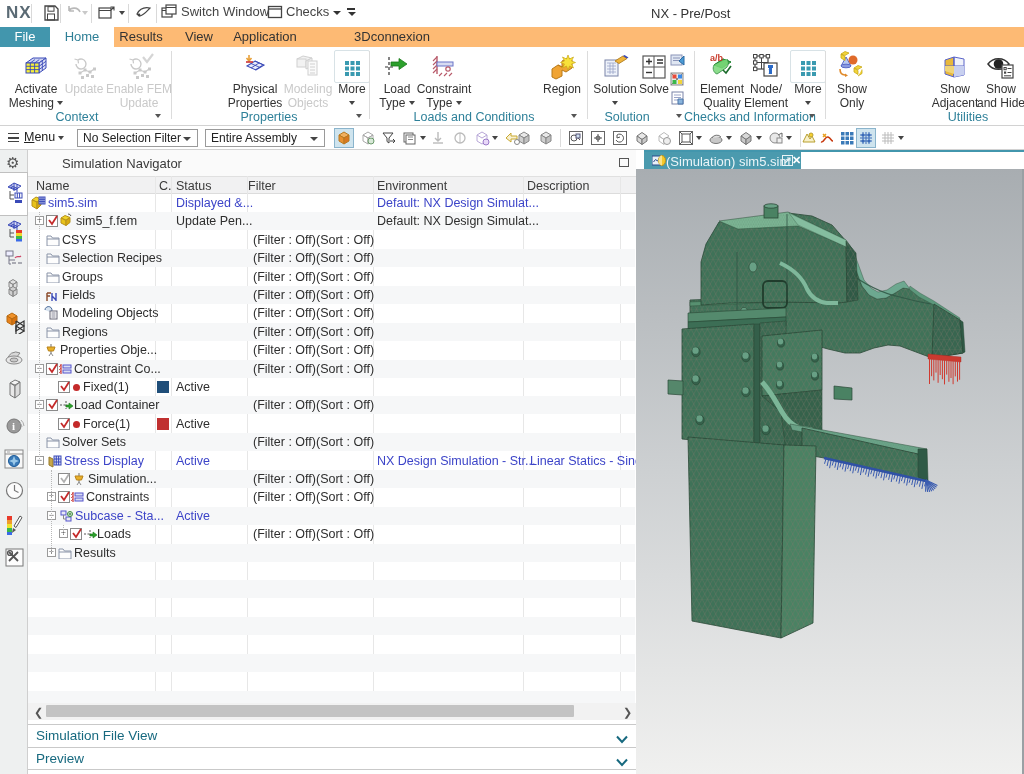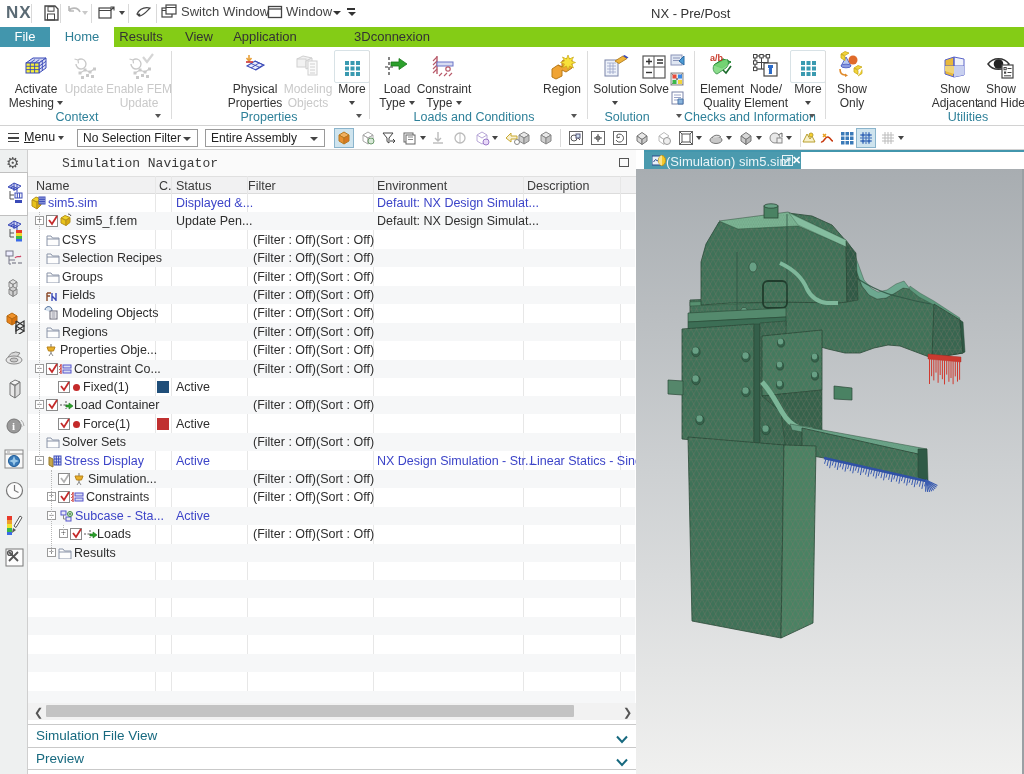--- a/index.html
+++ b/index.html
@@ -5,21 +5,21 @@
  font-family:"Liberation Sans",sans-serif;-webkit-font-smoothing:antialiased;}
 .abs{position:absolute;}
 #root{position:relative;width:1024px;height:774px;}
 
 #titlebar{left:0;top:0;width:1024px;height:27px;background:#fff;}
 .nxlogo{left:8px;top:3px;font-size:17px;font-weight:bold;color:#5a6a74;letter-spacing:1px;}
 .qsep{top:4px;width:1px;height:19px;background:#d9d9d9;}
 .ttl{left:651px;top:6px;font-size:13px;color:#333;}
 .qi{top:4px;height:18px;color:#444;font-size:13px;}
 
-#tabsrow{left:0;top:27px;width:1024px;height:20px;background:#84cc16;}
+#tabsrow{left:0;top:27px;width:1024px;height:20px;background:#fdba74;}
 .ftab{left:0;top:0;width:50px;height:20px;background:#4296ad;color:#fff;text-align:center;font-size:13px;line-height:20px;}
 .atab{left:50px;top:0;width:64px;height:20px;background:#fff;color:#2e7f96;text-align:center;font-size:13px;line-height:20px;}
 .ntab{top:0;height:20px;color:#333;text-align:center;font-size:13px;line-height:20px;}
 
 #ribbon{left:0;top:47px;width:1024px;height:79px;background:#fff;border-bottom:1px solid #d2d2d2;}
 .rsep{top:4px;width:1px;height:68px;background:#dcdcdc;}
 .rbtn{top:3px;text-align:center;}
 .rico{height:33px;position:relative;}
 .rlab{font-size:12px;color:#333;line-height:13.5px;margin-top:0;}
 .dis .rlab{color:#c9c9c9;}
@@ -31,21 +31,21 @@
 .combo{top:3px;height:18px;border:1px solid #9a9a9a;background:#fff;font-size:12px;color:#222;line-height:16px;padding-left:5px;}
 .combo .ar{position:absolute;right:6px;top:7px;width:0;height:0;border-left:4px solid transparent;border-right:4px solid transparent;border-top:4px solid #444;}
 .ti{top:4px;width:16px;height:16px;}
 .tsep{top:3px;width:1px;height:18px;background:#dcdcdc;}
 .tdrop{top:10px;width:0;height:0;border-left:3.5px solid transparent;border-right:3.5px solid transparent;border-top:4px solid #444;}
 
 #sidebar{left:0;top:150px;width:28px;height:624px;background:#eef0f0;border-right:1px solid #cfcfcf;}
 
 #nav{left:28px;top:150px;width:608px;height:624px;background:#fff;}
 #navtitle{left:0;top:0;width:608px;height:26px;background:#fafafa;}
-#navtitle span{position:absolute;left:34px;top:6px;font-size:13px;color:#3a3a3a;font-family:Liberation Mono, monospace;}
+#navtitle span{position:absolute;left:34px;top:6px;font-size:13px;color:#3a3a3a;}
 #navhead{left:0;top:26px;width:608px;height:18px;background:#f1f1f2;border-top:1px solid #e0e0e0;border-bottom:1px solid #dcdcdc;}
 .hc{position:absolute;top:2px;font-size:12.5px;color:#3a3a3a;}
 .vline{position:absolute;top:26px;width:1px;height:529px;background:#e7e7e7;}
 .row{position:absolute;left:0;width:607px;height:18px;}
 .row.alt{background:#f6f7f8;}
 .cell{position:absolute;top:2px;font-size:12.5px;color:#2e2e2e;white-space:nowrap;}
 .blue{color:#3c44c8;}
 .exp{position:absolute;top:4px;width:9px;height:9px;border:1px solid #9a9a9a;background:#fff;font-size:9px;line-height:7px;text-align:center;color:#555;}
 .cb{position:absolute;top:3px;width:12px;height:12px;border:1px solid #8a8a8a;background:#fff;}
 .csq{position:absolute;top:3px;width:12px;height:12px;}
@@ -91,21 +91,21 @@
         <rect x="1" y="4" width="10" height="9" fill="#fff" stroke="#444" stroke-width="1.2"></rect>
         <path d="M1 6.5h10" stroke="#444"></path>
         <rect x="5" y="1" width="10" height="9" fill="#fff" stroke="#444" stroke-width="1.2"></rect>
         <path d="M5 3.5h10" stroke="#444"></path>
       </svg>
 <div class="abs qi" style="left:181px">Switch Window</div>
 <svg class="abs" style="left:267px;top:4px" width="17" height="16" viewBox="0 0 17 16">
         <rect x="1.5" y="2.5" width="13" height="11" fill="#fff" stroke="#444" stroke-width="1.3"></rect>
         <path d="M1.5 5h13" stroke="#444" stroke-width="1.3"></path>
       </svg>
-<div class="abs qi" style="left:286px">Window</div>
+<div class="abs qi" style="left:286px">Checks</div>
 <div class="abs" style="left:333px;top:11px;width:0;height:0;border-left:4px solid transparent;border-right:4px solid transparent;border-top:4.5px solid #333"></div>
 <div class="abs" style="left:347px;top:8px;width:8px;height:1.5px;background:#333"></div>
 <div class="abs" style="left:347.5px;top:12px;width:0;height:0;border-left:4px solid transparent;border-right:4px solid transparent;border-top:4.5px solid #333"></div>
 <div class="abs ttl">NX - Pre/Post</div>
 </div>
 <div class="abs" id="tabsrow">
 <div class="abs ftab">File</div>
 <div class="abs atab">Home</div>
 <div class="abs ntab" style="left:114px;width:54px">Results</div>
 <div class="abs ntab" style="left:168px;width:62px">View</div>

